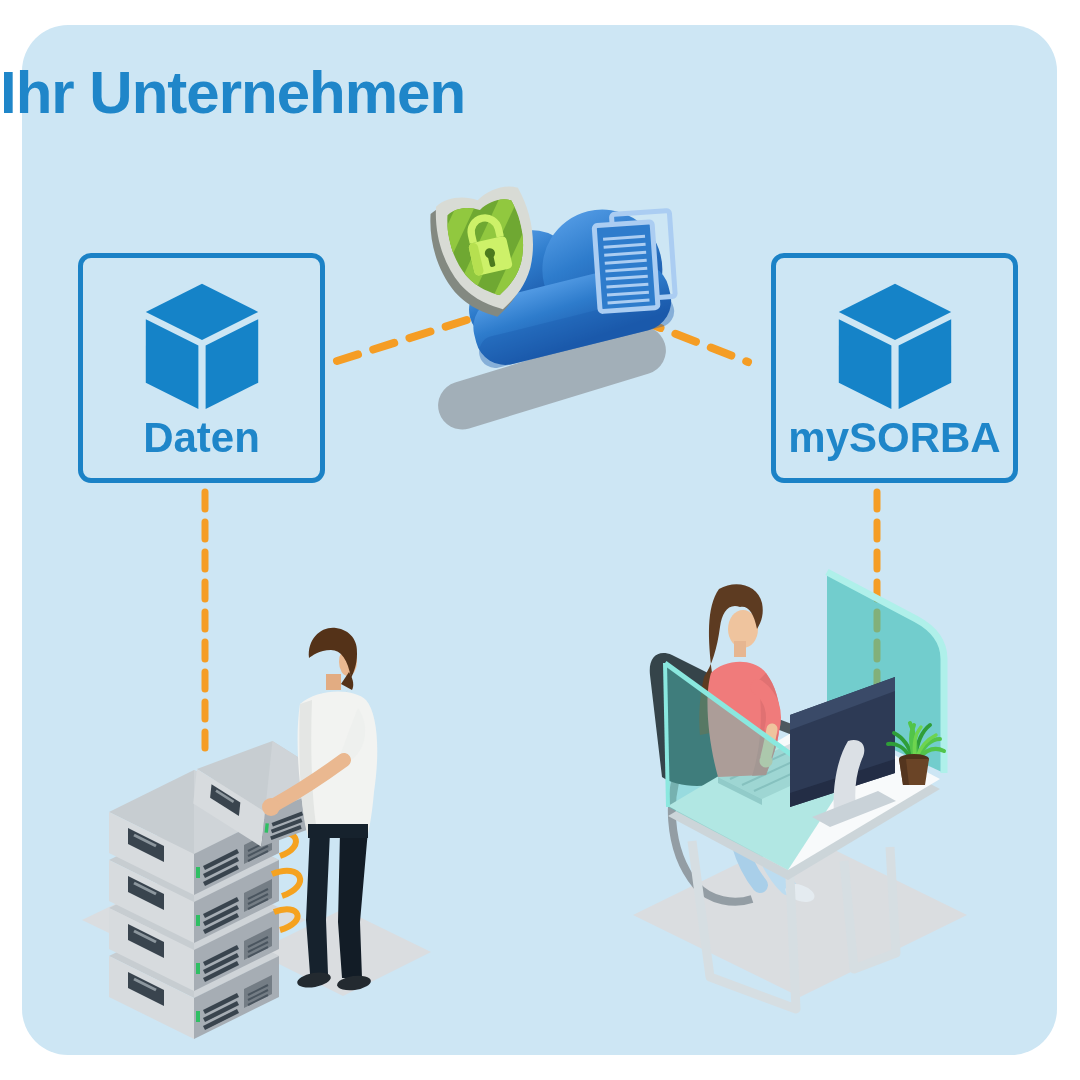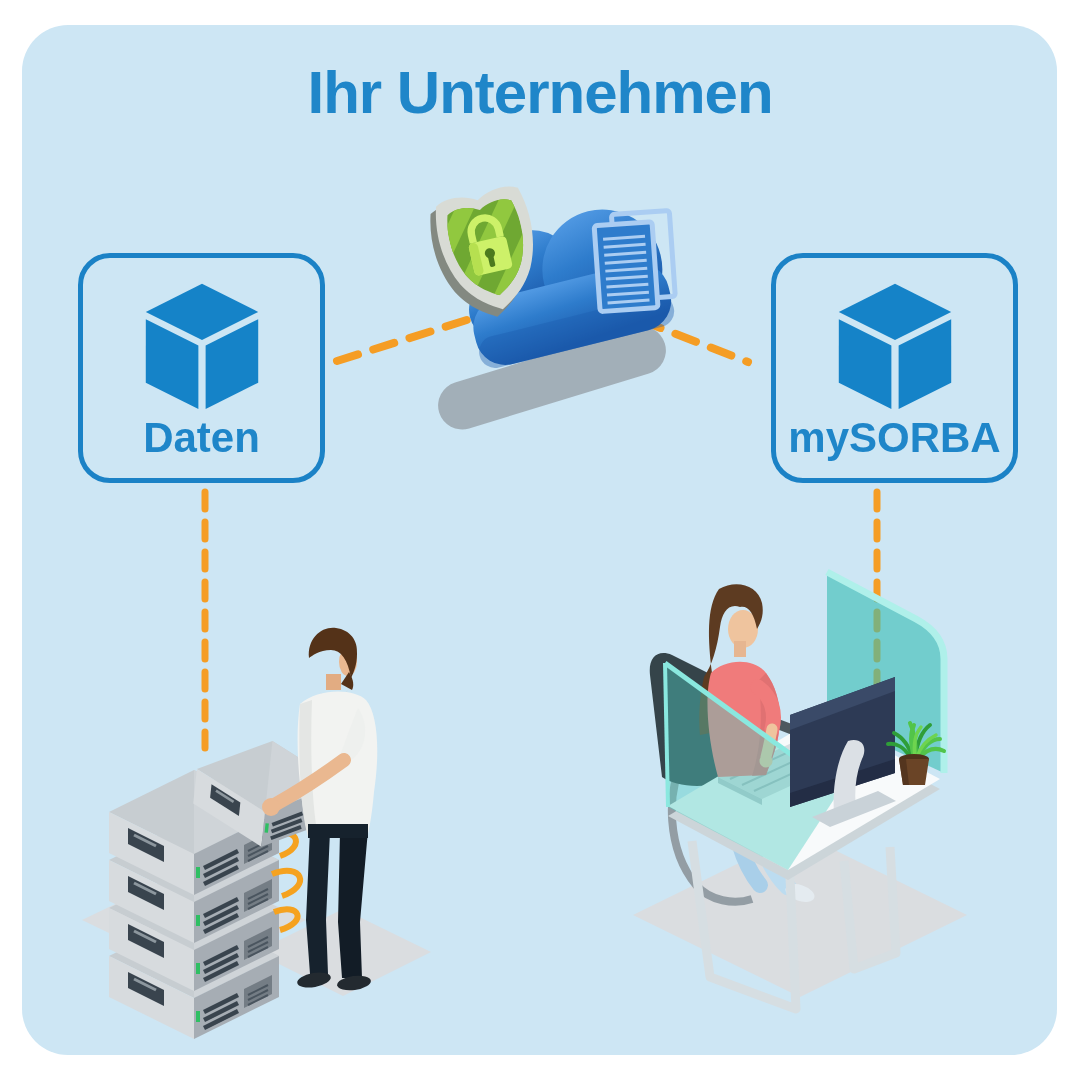--- a/index.html
+++ b/index.html
@@ -1,24 +1,24 @@
 <!DOCTYPE html>
 <html><head>
 <meta charset="utf-8">
 <style>
   html,body{margin:0;padding:0;background:#ffffff;}
   .canvas{position:relative;width:1080px;height:1080px;background:#ffffff;overflow:hidden;
           font-family:"Liberation Sans",sans-serif;}
   .panel{position:absolute;left:22px;top:25px;width:1035px;height:1030px;
          background:#cde6f4;border-radius:46px;}
   .layer{position:absolute;}
-  .title{position:absolute;top:58px;left:0;width:100%;text-align:center;
+  .title{position:absolute;top:58px;left:0;width:100%;
          font-size:60px;font-weight:800;color:#1f86c9;letter-spacing:-1px;z-index:4;}
   .node{position:absolute;width:247px;height:230px;border:5px solid #1b82c6;
-        border-radius:32px;box-sizing:border-box;z-index:3;}
+        border-radius:13px;box-sizing:border-box;z-index:3;}
   .node .cube{position:absolute;top:24px;left:50%;transform:translateX(-50%);}
   .node .label{position:absolute;bottom:16px;width:100%;text-align:center;
                font-size:42px;font-weight:800;color:#1f86c9;letter-spacing:0px;}
   .node-daten{left:78px;top:253px;}
   .node-mysorba{left:755px;top:253px;margin-left:16px;}
   svg{display:block;}
 </style>
 </head>
 <body>
 

